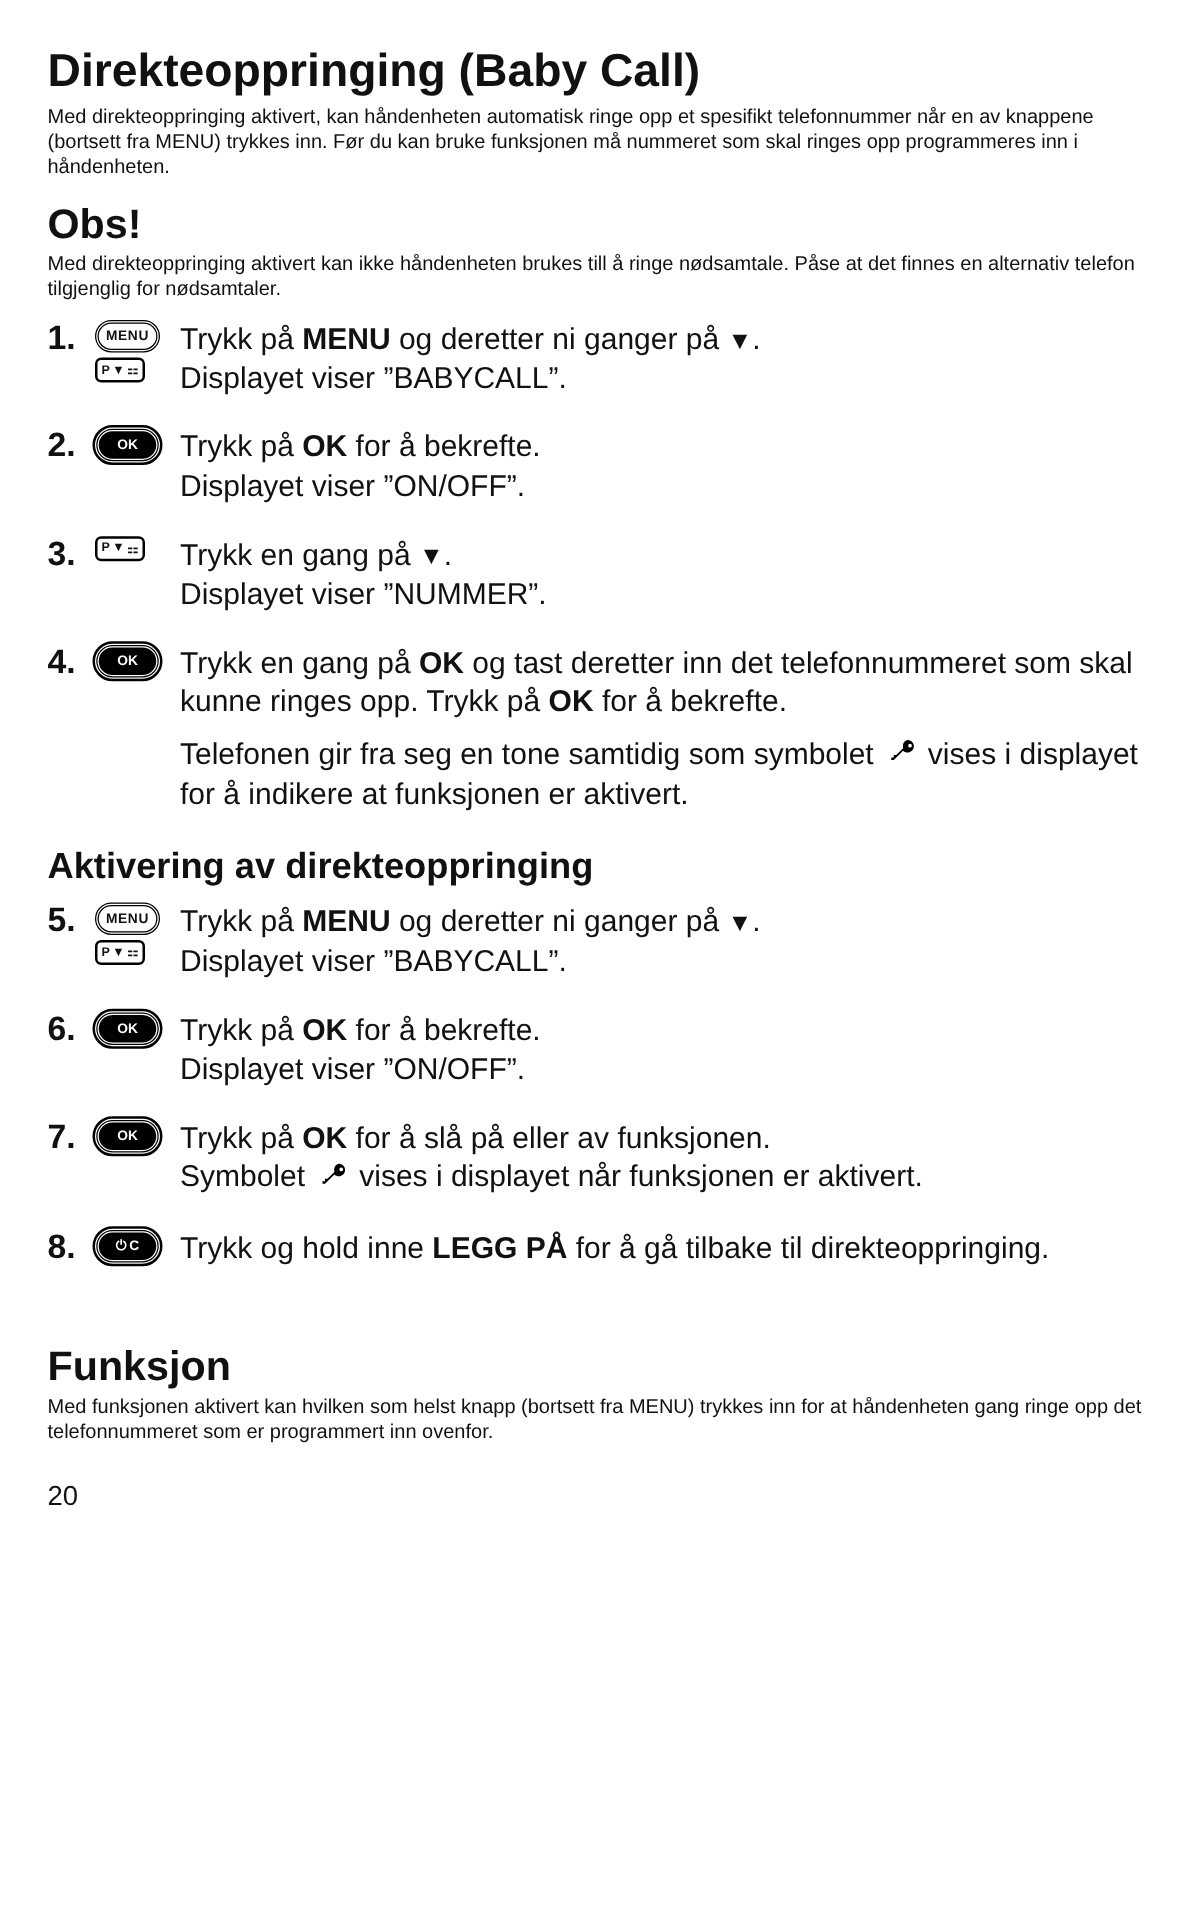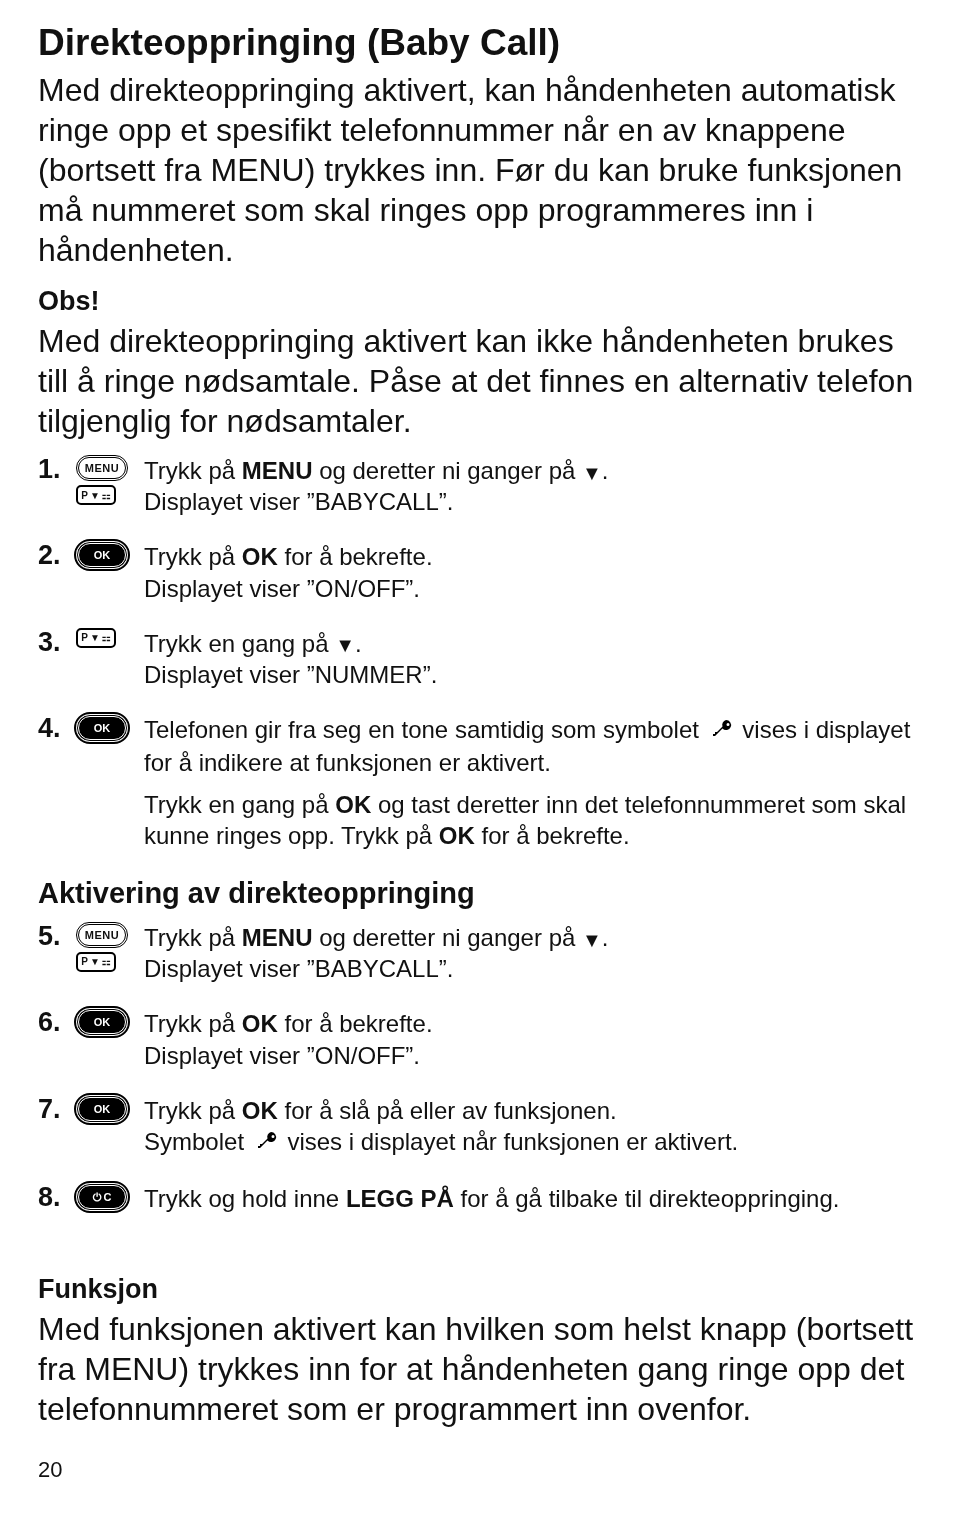--- a/index.html
+++ b/index.html
@@ -4,35 +4,35 @@
 <style>
   html, body {
     margin: 0;
     padding: 0;
     width: 960px;
     background: #fff;
     font-family: Arial, Helvetica, sans-serif;
     color: #111;
   }
   .page {
-    padding: 22px 38px 0 38px;
+    padding: 36px 38px 0 38px;
     box-sizing: border-box;
   }
   .h1 {
     font-size: 37px;
     font-weight: bold;
     margin: 0 0 6px 0;
   }
   .para {
-    font-size: 32px;
+    font-size: 16px;
     line-height: 1.25;
     margin: 0 0 14px 0;
   }
   .h2 {
-    font-size: 27px;
+    font-size: 33px;
     font-weight: bold;
     margin: 16px 0 4px 0;
   }
   .section-title {
     font-size: 29px;
     font-weight: bold;
     margin: 16px 0 12px 0;
   }
   .step {
     display: flex;
@@ -189,24 +189,24 @@
       <p><span>Trykk en gang på </span><span class="tri-down">▼</span><span>.</span><br><span>Displayet viser ”NUMMER”.</span></p>
     </div>
   </div>
 
   <div class="step">
     <div class="num">4.</div>
     <div class="icons">
       <span class="ok-btn">OK</span>
     </div>
     <div class="text">
+      <p><span>Trykk en gang på </span><strong>OK</strong><span> og tast deretter inn det telefonnummeret som skal kunne ringes opp. Trykk på </span><strong>OK</strong><span> for å bekrefte.</span></p>
       <p><span>Telefonen gir fra seg en tone samtidig som symbolet </span><span class="key-icon"><svg width="26" height="24" viewBox="0 0 26 24">
               <path d="M18 4 a5 5 0 1 1 -3.5 8.5 L7 20 l-2 0 0 -2 2 0 0 -2 2 0 5.5 -5.5 A5 5 0 0 1 18 4 Z M20 7 a1.5 1.5 0 1 0 0 3 a1.5 1.5 0 1 0 0 -3" fill="#000"></path>
             </svg></span><span> vises i displayet for å indikere at funksjonen er aktivert.</span></p>
-      <p><span>Trykk en gang på </span><strong>OK</strong><span> og tast deretter inn det telefonnummeret som skal kunne ringes opp. Trykk på </span><strong>OK</strong><span> for å bekrefte.</span></p>
     </div>
   </div>
 
   <div class="section-title">Aktivering av direkteoppringing</div>
 
   <div class="step">
     <div class="num">5.</div>
     <div class="icons">
       <span class="menu-btn">MENU</span>
       <span class="nav-btn">

